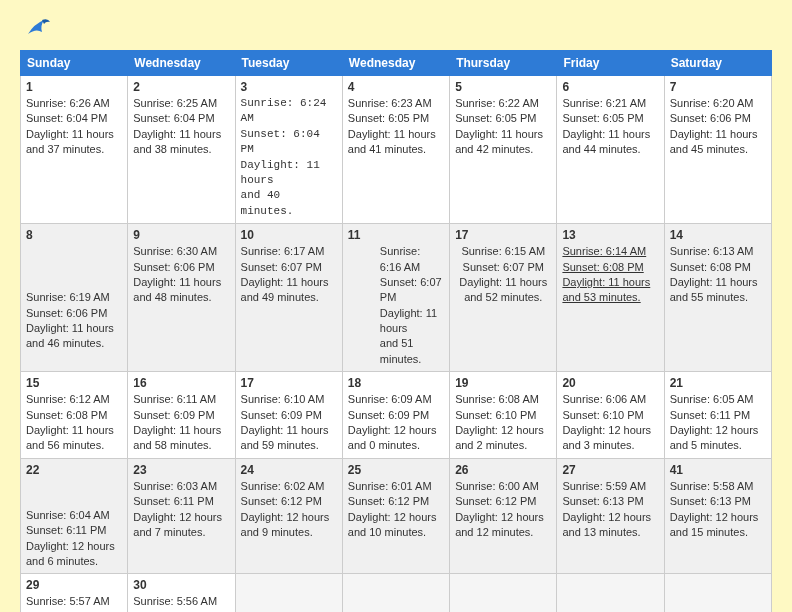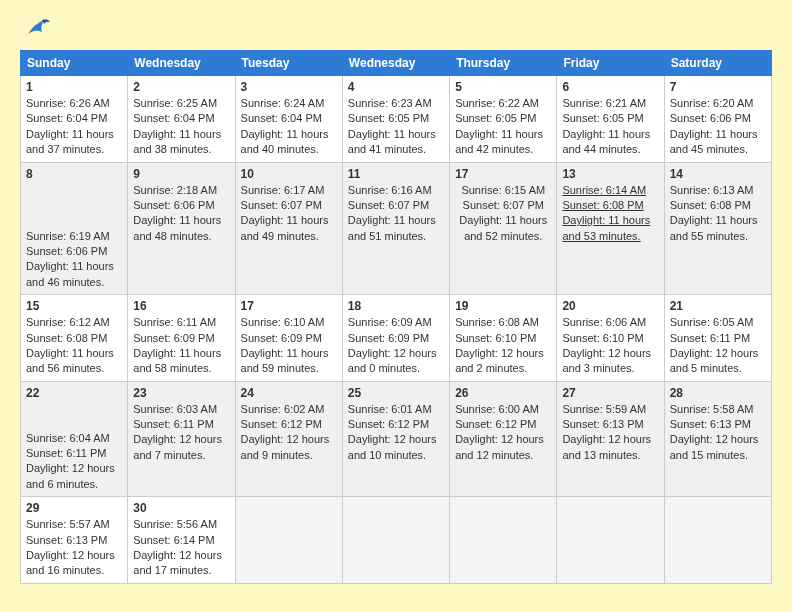--- a/index.html
+++ b/index.html
@@ -149,21 +149,21 @@
           </td>
           <td>
             <span class="day-num">2</span>
             <div class="day-info" style="white-space: pre-line;">Sunrise: 6:25 AM
 Sunset: 6:04 PM
 Daylight: 11 hours
 and 38 minutes.</div>
           </td>
           <td>
             <span class="day-num">3</span>
-            <div class="day-info" style="white-space: pre-line;">Sunrise: 6:24 AM
+            <div class="day-info" style="white-space: pre-line; font-family: Liberation Mono, monospace;">Sunrise: 6:24 AM
 Sunset: 6:04 PM
 Daylight: 11 hours
 and 40 minutes.</div>
           </td>
           <td>
             <span class="day-num">4</span>
             <div class="day-info" style="white-space: pre-line;">Sunrise: 6:23 AM
 Sunset: 6:05 PM
 Daylight: 11 hours
 and 41 minutes.</div>
@@ -193,35 +193,35 @@
         <tr class="row-shaded">
           <td>
             <span class="day-num">8</span>
             <div class="day-info" style="white-space: pre-line; margin-top: 48px;">Sunrise: 6:19 AM
 Sunset: 6:06 PM
 Daylight: 11 hours
 and 46 minutes.</div>
           </td>
           <td>
             <span class="day-num">9</span>
-            <div class="day-info" style="white-space: pre-line;">Sunrise: 2:18 AM
+            <div class="day-info" style="white-space: pre-line;">Sunrise: 6:30 AM
 Sunset: 6:06 PM
 Daylight: 11 hours
 and 48 minutes.</div>
           </td>
           <td>
             <span class="day-num">10</span>
             <div class="day-info" style="white-space: pre-line;">Sunrise: 6:17 AM
 Sunset: 6:07 PM
 Daylight: 11 hours
 and 49 minutes.</div>
           </td>
           <td>
             <span class="day-num">11</span>
-            <div class="day-info" style="white-space: pre-line;">Sunrise: 6:16 AM
+            <div class="day-info" style="white-space: pre-line; margin-left: 32px;">Sunrise: 6:16 AM
 Sunset: 6:07 PM
 Daylight: 11 hours
 and 51 minutes.</div>
           </td>
           <td>
             <span class="day-num">17</span>
             <div class="day-info" style="white-space: pre-line; text-align: center;">Sunrise: 6:15 AM
 Sunset: 6:07 PM
 Daylight: 11 hours
 and 52 minutes.</div>
@@ -329,21 +329,21 @@
 and 12 minutes.</div>
           </td>
           <td>
             <span class="day-num">27</span>
             <div class="day-info" style="white-space: pre-line;">Sunrise: 5:59 AM
 Sunset: 6:13 PM
 Daylight: 12 hours
 and 13 minutes.</div>
           </td>
           <td>
-            <span class="day-num">28</span>
+            <span class="day-num">41</span>
             <div class="day-info" style="white-space: pre-line;">Sunrise: 5:58 AM
 Sunset: 6:13 PM
 Daylight: 12 hours
 and 15 minutes.</div>
           </td>
         </tr>
         <tr>
           <td>
             <span class="day-num">29</span>
             <div class="day-info" style="white-space: pre-line;">Sunrise: 5:57 AM

